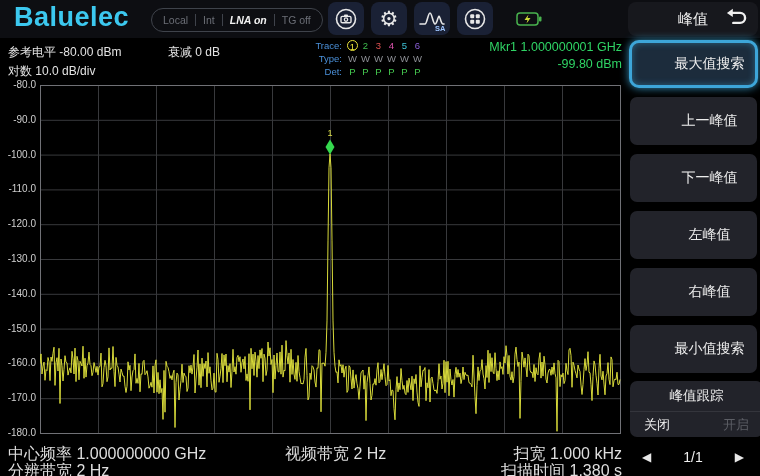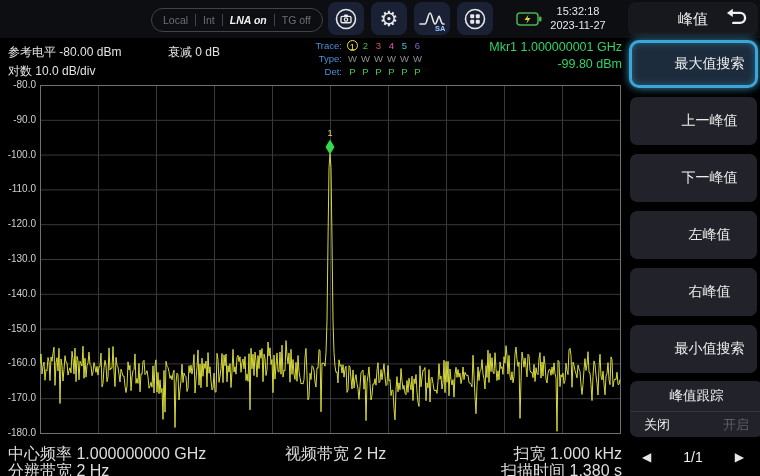--- a/index.html
+++ b/index.html
@@ -47,20 +47,21 @@
   #chart{position:absolute;left:40px;top:85px;}
   
   .ftext{position:absolute;font-size:16px;color:#dedede;white-space:nowrap;}
 </style>
 </head>
 <body>
 
 <div id="stage">
 
   <div id="topbar">
+    <div id="brand">Baluelec</div>
 
     <div id="statuspill">
       <span class="pill-item">Local</span>
       <span class="pill-sep"></span>
       <span class="pill-item">Int</span>
       <span class="pill-sep"></span>
       <span class="pill-item active">LNA on</span>
       <span class="pill-sep"></span>
       <span class="pill-item">TG off</span>
     </div>
@@ -98,24 +99,20 @@
       </span>
     </div>
 
     <span id="battery">
       <svg width="26" height="14" viewBox="0 0 26 14">
         <rect x="1" y="1" width="21" height="12" rx="3" fill="none" stroke="#49b34f" stroke-width="1.5"></rect>
         <rect x="23" y="4.5" width="2.5" height="5" rx="1" fill="#49b34f"></rect>
         <polygon points="12.5,2.5 8.5,8 11.5,8 10.5,11.5 14.5,6 11.5,6" fill="#cddc39"></polygon>
       </svg>
     </span>
-    <div id="clock">
-      <div>15:32:18</div>
-      <div>2023-11-27</div>
-    </div>
 
     <div id="panel-header">
       <span id="panel-title">峰值</span>
       <span id="back-btn">
         <span>
           <svg width="22" height="20" viewBox="0 0 24 22">
             <path d="M7 6.5 h9.5 a5.5 5.5 0 0 1 0 11 H9" fill="none" stroke="#f0f0f0" stroke-width="2.6" stroke-linecap="round"></path>
             <polygon points="8.5,2 8.5,11 2,6.5" fill="#f0f0f0"></polygon>
           </svg>
         </span>

